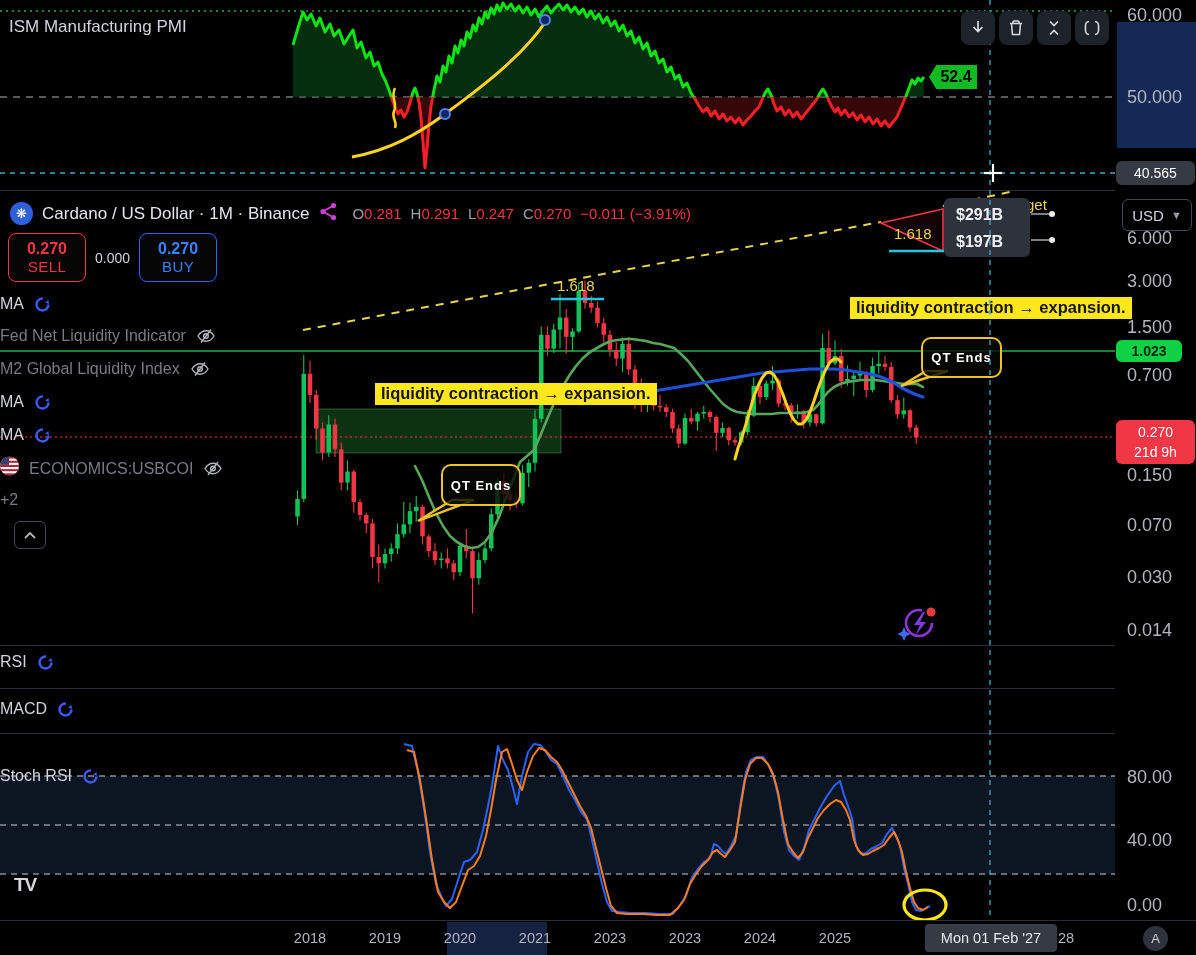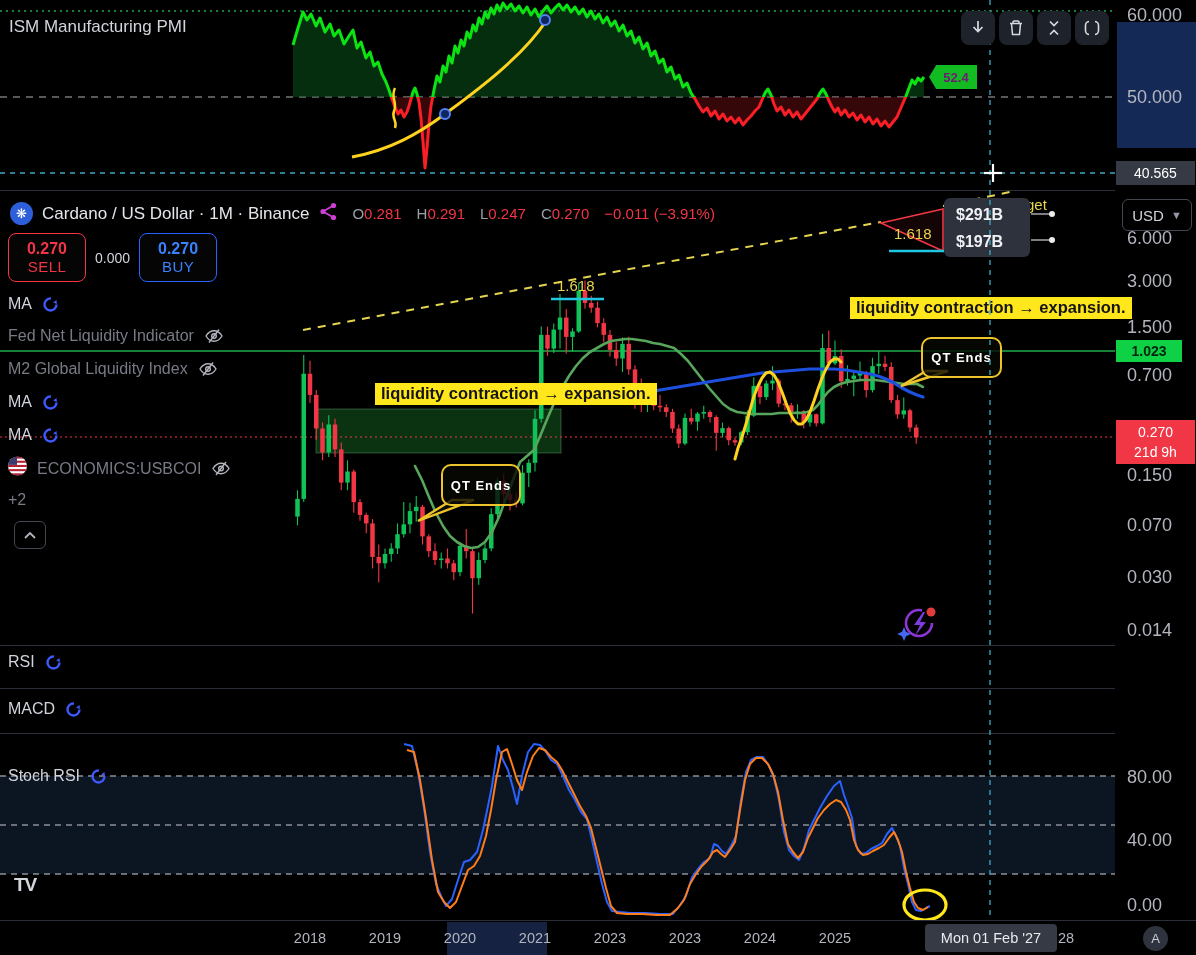--- a/index.html
+++ b/index.html
@@ -10,56 +10,56 @@
   #cross{z-index:5;pointer-events:none;}
   .pane-sep{position:absolute;left:0;width:1196px;height:1px;background:#2a2e39;z-index:2;}
   .vsep{position:absolute;top:0;width:1px;height:955px;background:#2a2e39;z-index:3;}
 
   
   #pmi-title{position:absolute;left:9px;top:17px;font-size:17px;color:#d1d4dc;z-index:6;}
   #toolbar{position:absolute;left:961px;top:11px;display:flex;gap:4px;z-index:6;}
   .tb-btn{width:34px;height:34px;background:#1e222b;border-radius:8px;display:flex;
           align-items:center;justify-content:center;color:#d7dae2;cursor:pointer;}
   #pmi-badge{position:absolute;left:929px;top:65px;width:48px;height:24px;background:#12bb22;
-    color:#701a75;font-size:13px;font-weight:bold;display:flex;align-items:center;justify-content:center;
+    color:#000000;font-size:16px;font-weight:bold;display:flex;align-items:center;justify-content:center;
     padding-left:6px;box-sizing:border-box;z-index:4;
     clip-path:polygon(0 50%,15% 0,100% 0,100% 100%,15% 100%);}
 
   
   #scale-col{position:absolute;left:1115px;top:0;width:81px;height:955px;background:#000;z-index:3;}
   #scale-sel{position:absolute;left:2px;top:22px;width:79px;height:126px;background:rgba(42,82,172,.5);}
   .scale-lbl{position:absolute;left:12px;transform:translateY(-50%);font-size:18px;color:#b2b5be;}
   .scale-badge{position:absolute;left:1px;color:#fff;font-size:14px;display:flex;flex-direction:column;
-    align-items:center;justify-content:center;border-radius:0;z-index:4;}
+    align-items:center;justify-content:center;border-radius:6px;z-index:4;}
   #badge-cross{top:161px;width:79px;height:24px;background:#363a45;}
   #badge-green{top:340px;width:66px;height:22px;background:#0ed145;color:#03240c;font-weight:bold;}
   #badge-red{top:420px;width:79px;height:44px;background:#f13645;line-height:20px;}
   #usd-box{position:absolute;left:1122px;top:199px;width:68px;height:30px;border:1px solid #43474f;
     border-radius:6px;display:flex;align-items:center;justify-content:center;gap:7px;color:#d1d4dc;
     font-size:15px;background:#000;z-index:6;cursor:pointer;}
   #usd-box .caret{font-size:11px;color:#9598a1;}
 
   
   #hdr{position:absolute;left:10px;top:201px;display:flex;align-items:center;gap:9px;z-index:6;}
   #ada-logo{width:23px;height:23px;border-radius:50%;background:#2e5fdb;color:#fff;display:flex;
     align-items:center;justify-content:center;font-size:13px;}
   #sym-title{font-size:17px;color:#e4e6eb;}
-  #ohlc{display:flex;gap:15px;font-size:15px;margin-left:4px;}
+  #ohlc{display:flex;gap:9px;font-size:15px;margin-left:4px;}
   .ohlc-k{color:#9aa0aa;} .ohlc-v{color:#f23645;} 
   #trade{position:absolute;left:8px;top:233px;display:flex;align-items:center;gap:9px;z-index:6;}
   .trade-btn{width:76px;height:47px;border-radius:8px;display:flex;flex-direction:column;align-items:center;
     justify-content:center;cursor:pointer;background:rgba(255,255,255,0.02);}
   #sell-btn{border:1.5px solid #f23645;color:#f23645;}
   #buy-btn{border:1.5px solid #2962ff;color:#3b82ff;}
   .trade-price{font-size:16px;font-weight:bold;line-height:18px;}
   .trade-lbl{font-size:15px;letter-spacing:.5px;}
   #spread{font-size:14px;color:#d1d4dc;}
 
   
-  .ind-row{position:absolute;left:8px;display:flex;align-items:center;gap:10px;z-index:6;
+  .ind-row{position:absolute;left:0;display:flex;align-items:center;gap:10px;z-index:6;
     transform:translateY(-50%);font-size:16px;cursor:pointer;}
   .ind-bright{color:#d1d4dc;} .ind-dim{color:#787b86;text-align:right;}
   #collapse-btn{position:absolute;left:14px;top:521px;width:30px;height:26px;border:1px solid #43474f;
     border-radius:6px;display:flex;align-items:center;justify-content:center;color:#b2b5be;z-index:6;cursor:pointer;}
 
   
   .ylabel{position:absolute;background:#ffe71c;color:#141414;font-weight:bold;font-size:16.5px;
     padding:1px 6px 2px 6px;z-index:3;white-space:nowrap;}
   .callout{position:absolute;border:2.5px solid #edc52a;border-radius:10px;background:rgba(8,8,4,.8);
     color:#fff;font-weight:bold;font-size:13px;display:flex;align-items:center;justify-content:center;

